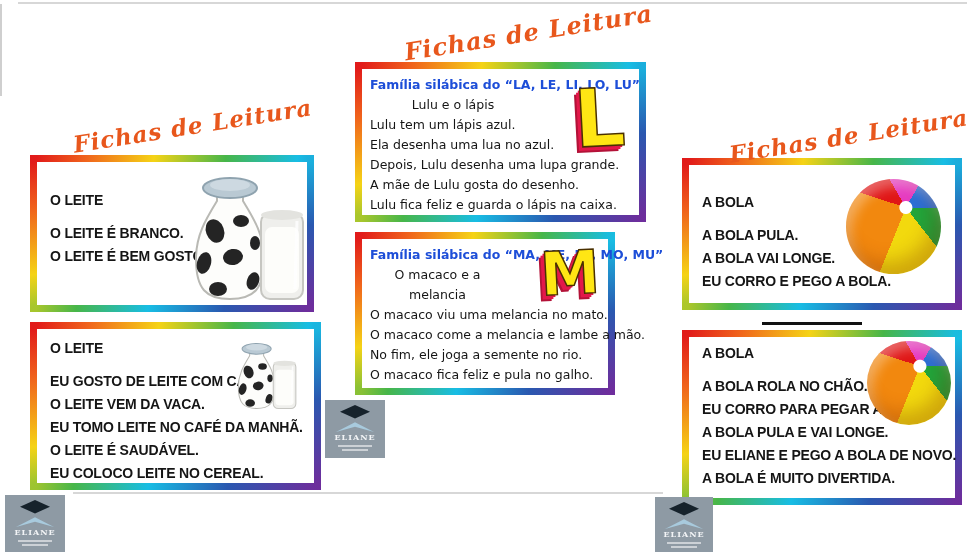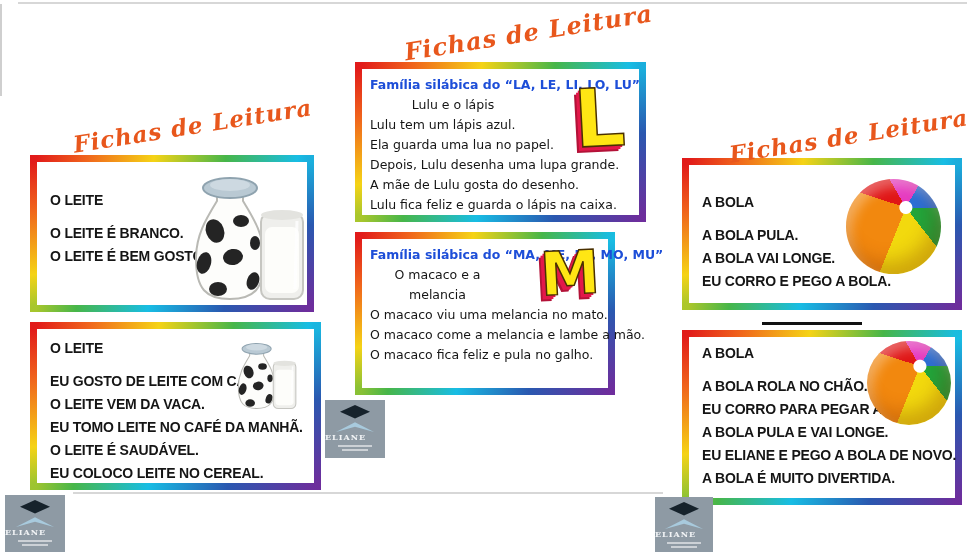--- a/index.html
+++ b/index.html
@@ -73,21 +73,21 @@
 
   
   .logo{position:absolute;width:60px;height:58px;background:#8e9aa4;z-index:4;overflow:hidden;}
   #logo-center{left:325px;top:400px;}
   #logo-bottomleft{left:5px;top:495px;}
   #logo-bottomright{left:655px;top:497px;width:58px;height:55px;}
   .logo-cap{position:absolute;left:50%;top:5px;width:30px;height:15px;transform:translateX(-50%);
             background:#16222b;clip-path:polygon(50% 0,100% 45%,50% 90%,0 45%);}
   .logo-book{position:absolute;left:50%;top:19px;width:38px;height:13px;transform:translateX(-50%);
              background:#a8cadd;clip-path:polygon(0 100%,50% 25%,100% 100%,50% 60%);}
-  .logo-text{position:absolute;left:0;right:0;top:32px;text-align:left;color:#f2f4f6;
+  .logo-text{position:absolute;left:0;right:0;top:32px;text-align:center;color:#f2f4f6;
              font-family:"DejaVu Serif",serif;font-weight:bold;font-size:8px;letter-spacing:1px;}
   .logo-sub{position:absolute;left:50%;transform:translateX(-50%);height:2px;background:rgba(255,255,255,.55);}
   .logo-sub.s1{top:45px;width:34px;}
   .logo-sub.s2{top:49px;width:26px;}
 </style>
 </head>
 <body>
 
 <div id="canvas">
 
@@ -140,34 +140,35 @@
     <svg class="milk-art" id="milk-small" viewBox="0 0 134 140">
       <use href="#milk-art-group"></use>
     </svg>
   </div>
 
   <div class="card" id="card-la">
     <div class="fam-block">
       <div class="fam-title">Família silábica do “LA, LE, LI, LO, LU”</div>
       <div class="fam-subtitle">Lulu e o lápis</div>
       <div class="fam-line">Lulu tem um lápis azul.</div>
-      <div class="fam-line">Ela guarda uma lua no papel.</div>
+      <div class="fam-line">Ela desenha uma lua no azul.</div>
       <div class="fam-line">Depois, Lulu desenha uma lupa grande.</div>
       <div class="fam-line">A mãe de Lulu gosta do desenho.</div>
       <div class="fam-line">Lulu fica feliz e guarda o lápis na caixa.</div>
     </div>
     <div class="big-letter" id="letter-l">L</div>
   </div>
 
   <div class="card" id="card-ma">
     <div class="fam-block">
       <div class="fam-title">Família silábica do “MA, ME, MI, MO, MU”</div>
       <div class="fam-subtitle">O macaco e a melancia</div>
       <div class="fam-line">O macaco viu uma melancia no mato.</div>
       <div class="fam-line">O macaco come a melancia e lambe a mão.</div>
+      <div class="fam-line">No fim, ele joga a semente no rio.</div>
       <div class="fam-line">O macaco fica feliz e pula no galho.</div>
     </div>
     <div class="big-letter" id="letter-m">M</div>
   </div>
 
   <div class="card" id="card-bola-1">
     <div class="caps-block">
       <div class="caps-heading">A BOLA</div>
       <div class="caps-line">A BOLA PULA.</div>
       <div class="caps-line">A BOLA VAI LONGE.</div>

